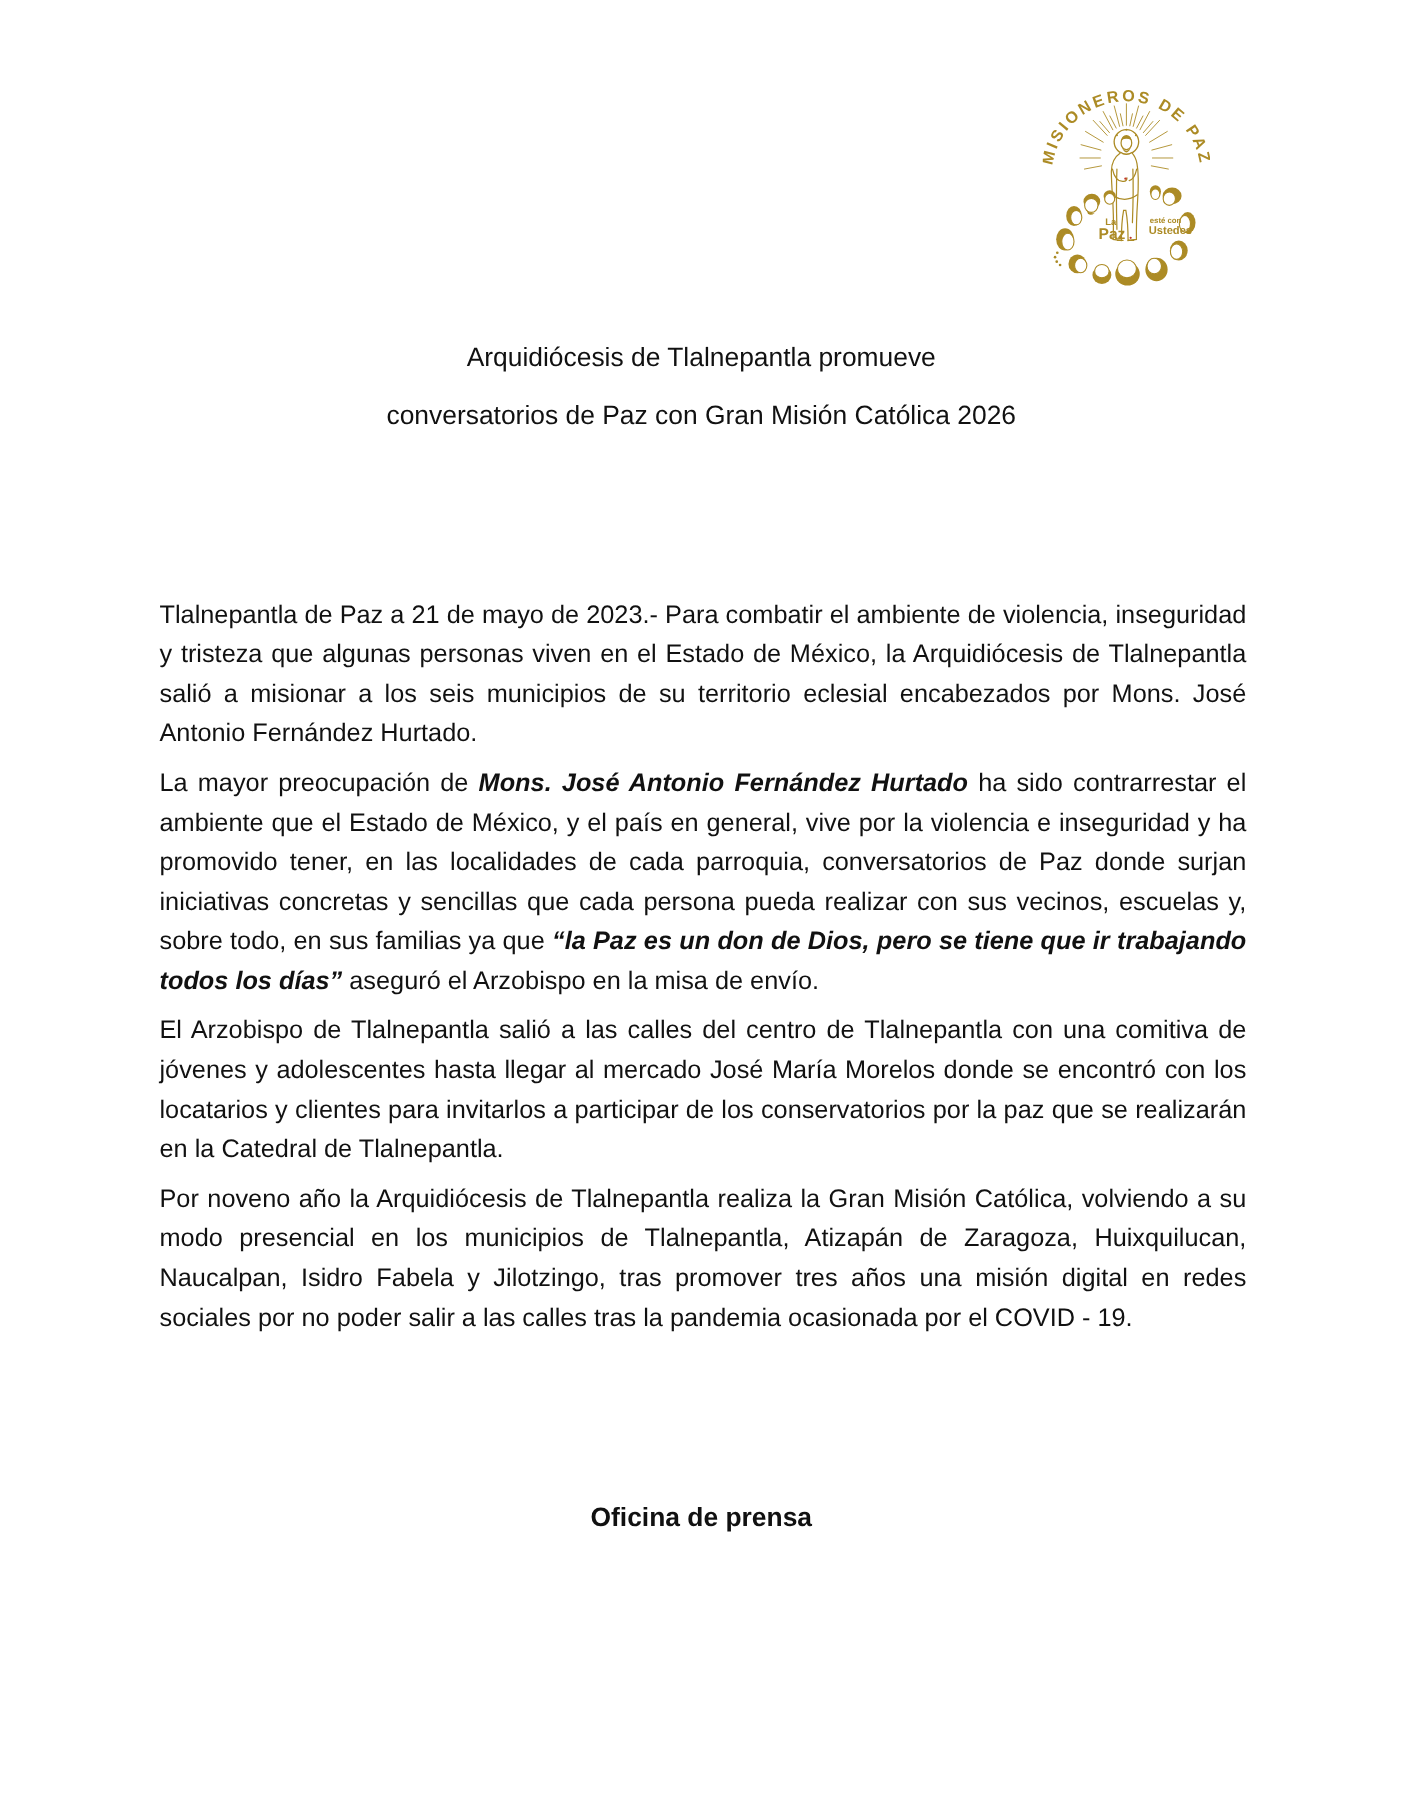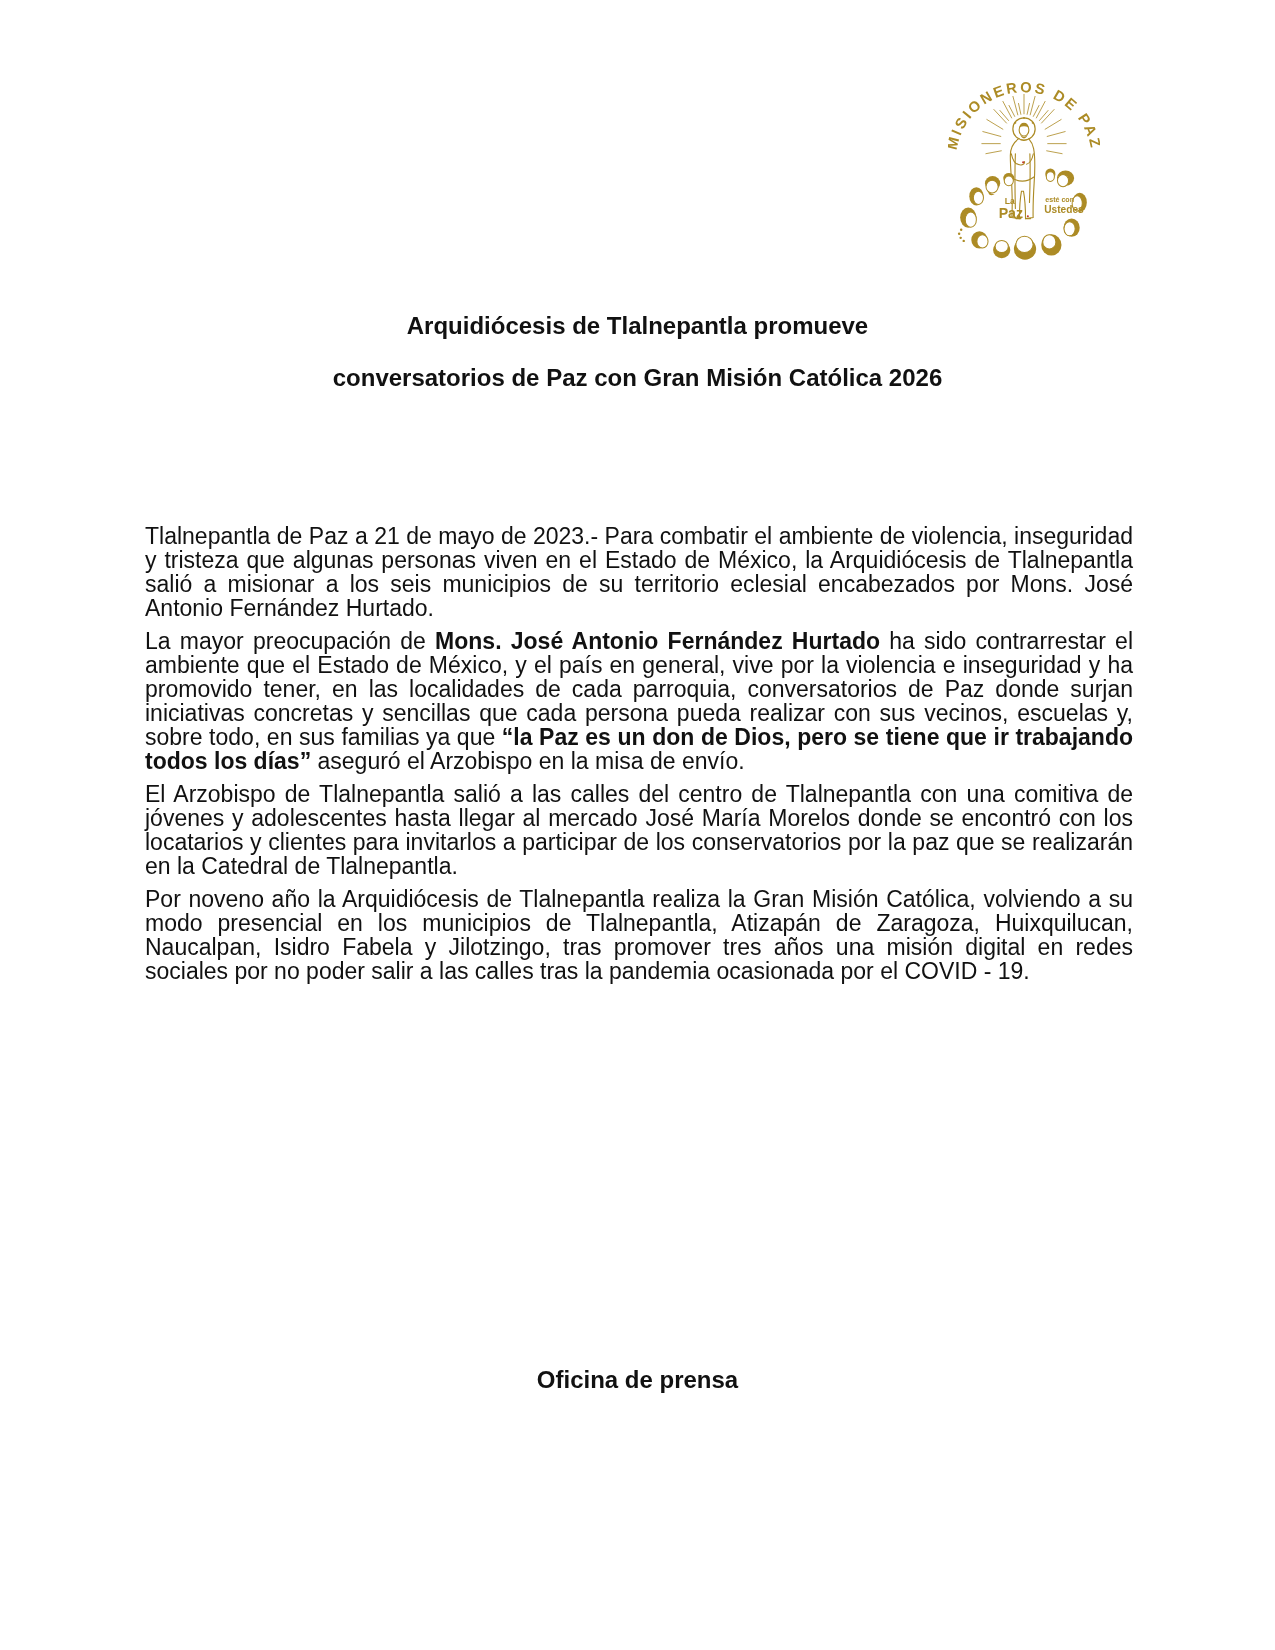--- a/index.html
+++ b/index.html
@@ -22,35 +22,35 @@
     position:absolute;
     left:948px;top:80px;
     width:152px;height:184px;
   }
   .logo svg{width:100%;height:100%;display:block;}
   .logo text{font-family:"Liberation Sans", sans-serif;}
   .title{
     position:absolute;
     top:300px;left:0;width:1275px;
     text-align:center;
-    font-weight:bold;
+    font-weight:normal;
     font-size:24px;
     line-height:52px;
   }
   .body-text{
     position:absolute;
-    top:524px;left:145px;width:988px;
+    top:540px;left:145px;width:988px;
     font-size:23px;
-    line-height:24px;
+    line-height:36px;
     text-align:justify;
     text-justify:inter-word;
   }
   .body-text p{margin:0 0 9px 0;}
   .body-text p:last-child{margin-bottom:0;}
-  .body-text b{font-weight:bold;}
+  .body-text b{font-weight:bold;font-style:italic;}
   .footer{
     position:absolute;
     top:1352px;left:0;width:1275px;
     text-align:center;
     font-weight:bold;
     font-size:24px;
     line-height:55px;
   }
 </style>
 </head>

